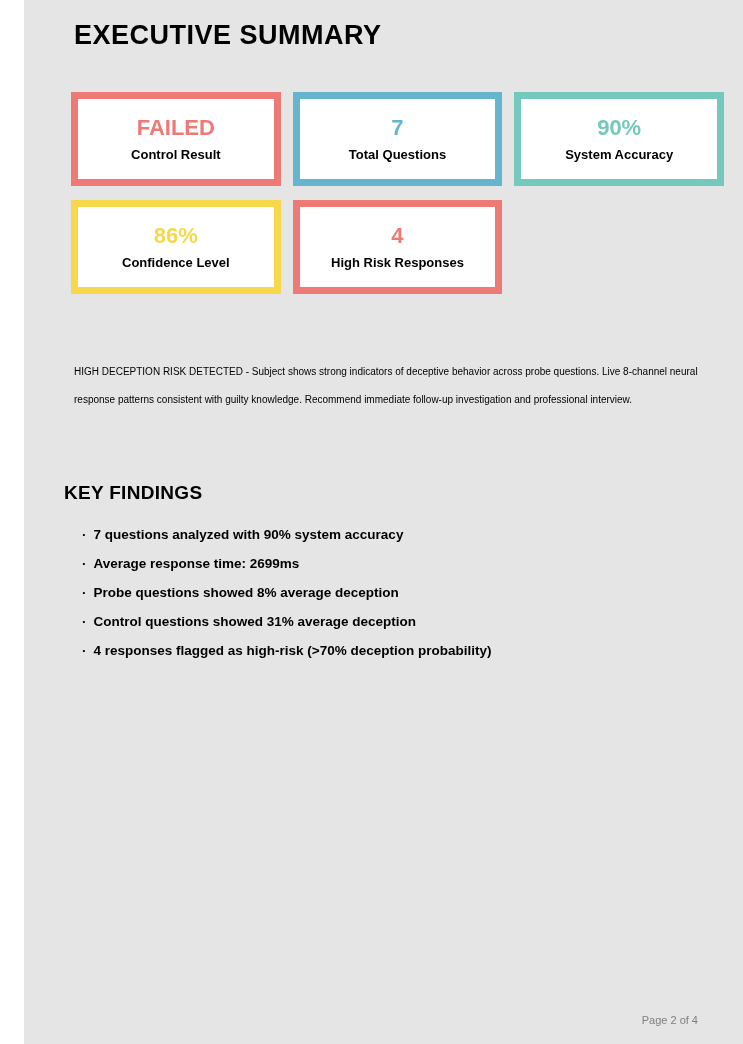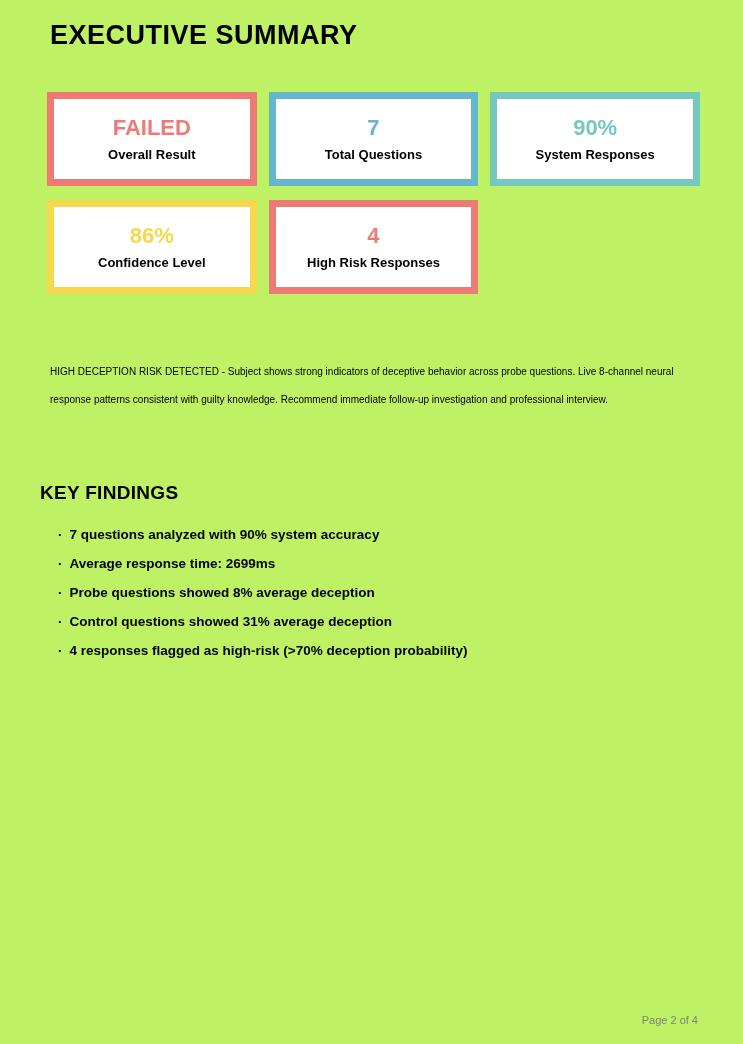--- a/index.html
+++ b/index.html
@@ -5,21 +5,21 @@
   * { margin: 0; padding: 0; box-sizing: border-box; }
   html, body { background: #ffffff; }
   body {
     width: 743px;
     height: 1044px;
     position: relative;
     overflow: hidden;
     font-family: "Liberation Sans", "DejaVu Sans", sans-serif;
     color: #000000;
   }
-  .page { position: absolute; inset: 0; background: #bef264; }
+  .page { position: absolute; inset: 0; background: #e5e5e5; margin-left: 24px; }
 
   .doc-title {
     margin: 20px 50px 0 50px;
     font-size: 27px;
     font-weight: 700;
     letter-spacing: 0.5px;
     color: #000000;
   }
 
   .cards {
@@ -101,29 +101,29 @@
 </head>
 <body>
 
 <div class="page">
 
   <h1 class="doc-title">EXECUTIVE SUMMARY</h1>
 
   <div class="cards">
       <div class="stat-card" style="border-color: rgb(238, 122, 118);">
     <div class="stat-value" style="color: rgb(238, 122, 118);">FAILED</div>
-    <div class="stat-label">Overall Result</div>
+    <div class="stat-label">Control Result</div>
   </div>
       <div class="stat-card" style="border-color: rgb(102, 181, 206);">
     <div class="stat-value" style="color: rgb(102, 181, 206);">7</div>
     <div class="stat-label">Total Questions</div>
   </div>
       <div class="stat-card" style="border-color: rgb(116, 201, 188); align-items: center;">
     <div class="stat-value" style="color: rgb(116, 201, 188);">90%</div>
-    <div class="stat-label">System Responses</div>
+    <div class="stat-label">System Accuracy</div>
   </div>
       <div class="stat-card" style="border-color: rgb(247, 216, 77);">
     <div class="stat-value" style="color: rgb(247, 216, 77);">86%</div>
     <div class="stat-label">Confidence Level</div>
   </div>
       <div class="stat-card" style="border-color: rgb(238, 122, 118);">
     <div class="stat-value" style="color: rgb(238, 122, 118);">4</div>
     <div class="stat-label">High Risk Responses</div>
   </div>
     </div>

